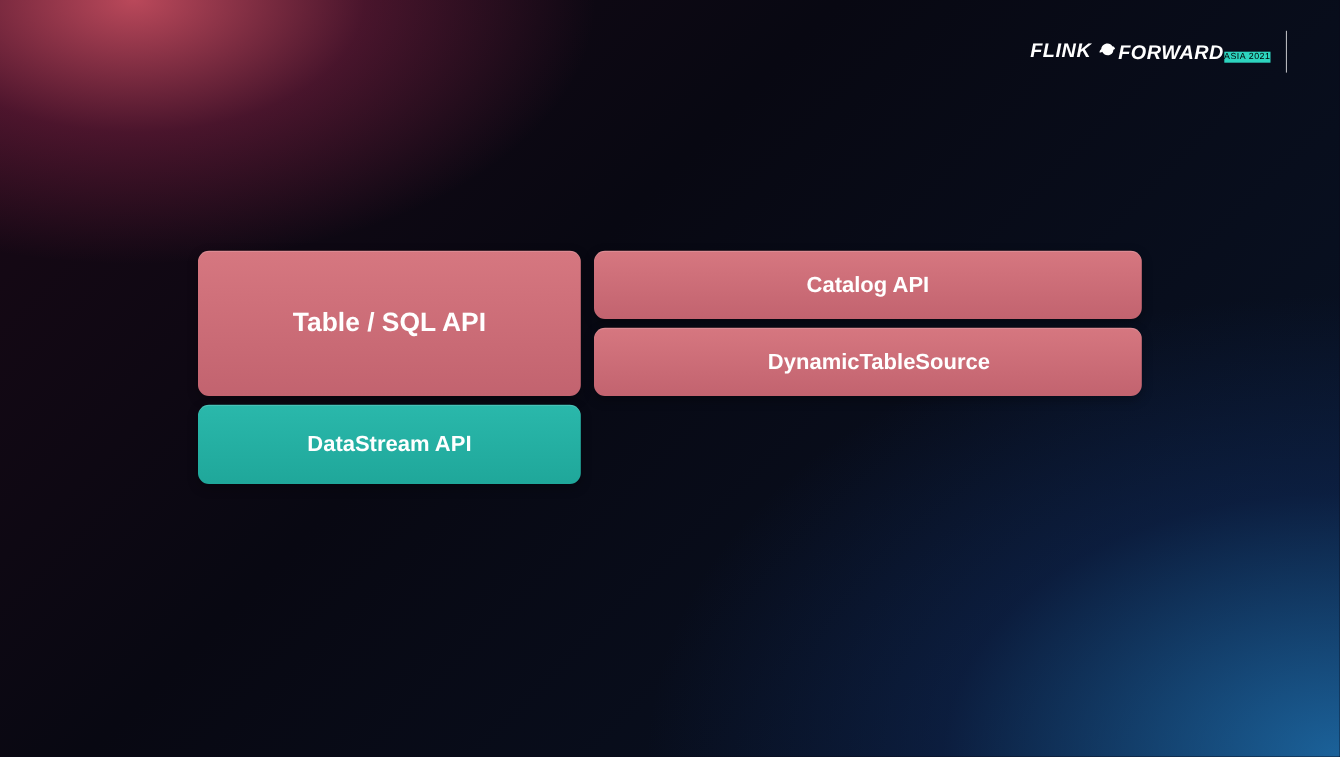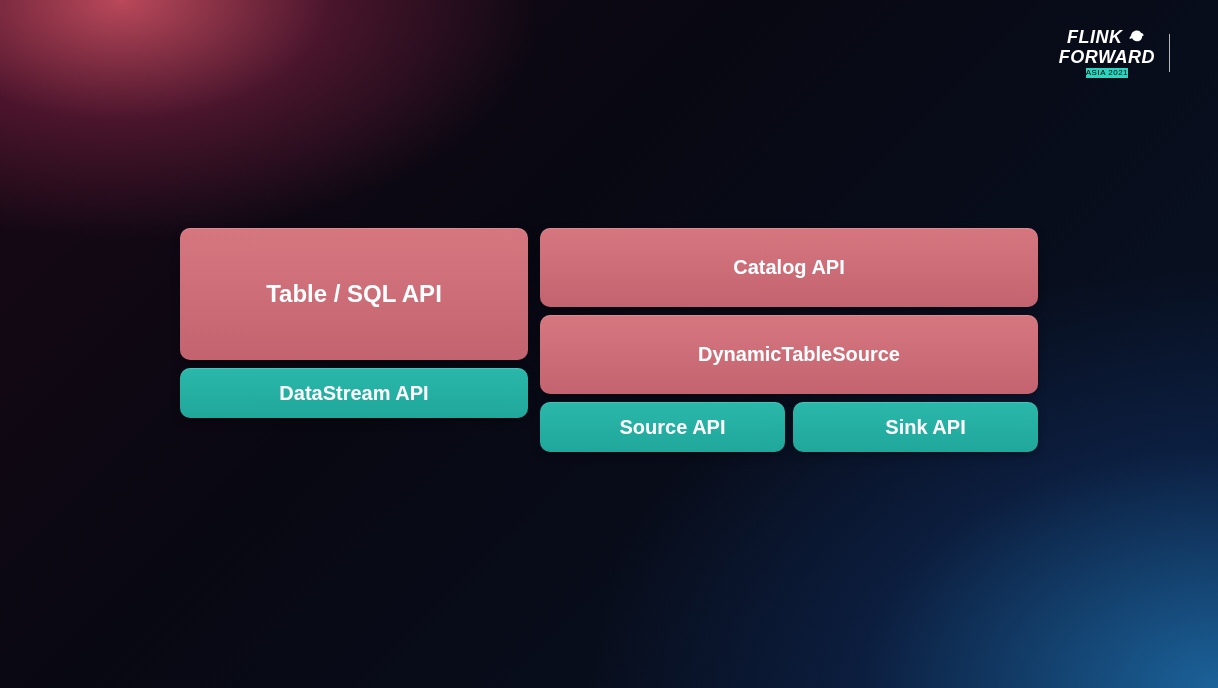--- a/index.html
+++ b/index.html
@@ -21,21 +21,21 @@
     }
     .logo-area {
       position: absolute;
       top: 28px;
       right: 48px;
       display: flex;
       align-items: center;
       gap: 14px;
       color: #fff;
     }
-    .flink-logo { display: flex; flex-direction: column; align-items: center; line-height: 1; }
+    .flink-logo { display: flex; flex-direction: row; align-items: flex-end; line-height: 1; }
     .flink-text { font-size: 18px; font-weight: 800; letter-spacing: 0.5px; font-style: italic; }
     .flink-sub { font-size: 8px; letter-spacing: 0.5px; margin-top: 2px; background: #2dd4bf; color: #000; padding: 1px 0; display: inline-block; }
     .squirrel {
       width: 20px; height: 20px;
       display: inline-block; vertical-align: top;
     }
     .divider { width: 1px; height: 38px; background: rgba(255,255,255,0.7); }
     .cn-logo { display: flex; flex-direction: column; align-items: flex-start; }
     .cn-text { font-size: 15px; font-weight: 800; letter-spacing: 1px; font-style: italic; }
     .cn-sub { font-size: 6px; letter-spacing: 0.3px; opacity: 0.85; margin-top: 2px; }
@@ -63,22 +63,22 @@
       font-size: 20px;
       box-shadow: 0 3px 10px rgba(0,0,0,0.3), inset 0 1px 0 rgba(255,255,255,0.15);
     }
     .pink {
       background: linear-gradient(180deg, #d67780 0%, #c2636f 100%);
     }
     .teal {
       background: linear-gradient(180deg, #2ab8ab 0%, #1fa79a 100%);
     }
     .h-big { height: 132px; font-size: 24px; }
-    .h-mid { height: 79px; }
-    .h-small { height: 50px; }
+    .h-mid { height: 62px; }
+    .h-small { height: 72px; }
   </style>
 </head>
 <body>
 
 <div class="bg-gradient"></div>
 
 <div class="logo-area">
   <div class="flink-logo">
     <div>
       <span class="flink-text">FLINK</span>
@@ -97,18 +97,14 @@
 <div class="diagram">
   <div class="left-col">
     <div class="box pink h-big">Table / SQL API</div>
     <div class="box teal h-small">DataStream API</div>
   </div>
   <div class="right-col">
     <div class="box pink h-mid">Catalog API</div>
     <div class="row-split">
       <div class="box pink h-mid">DynamicTableSource</div>
     </div>
-    <div class="row-split">
-      <div class="box teal h-small">Source API</div>
-      <div class="box teal h-small">Sink API</div>
-    </div>
   </div>
 </div>
 
 </body></html>

